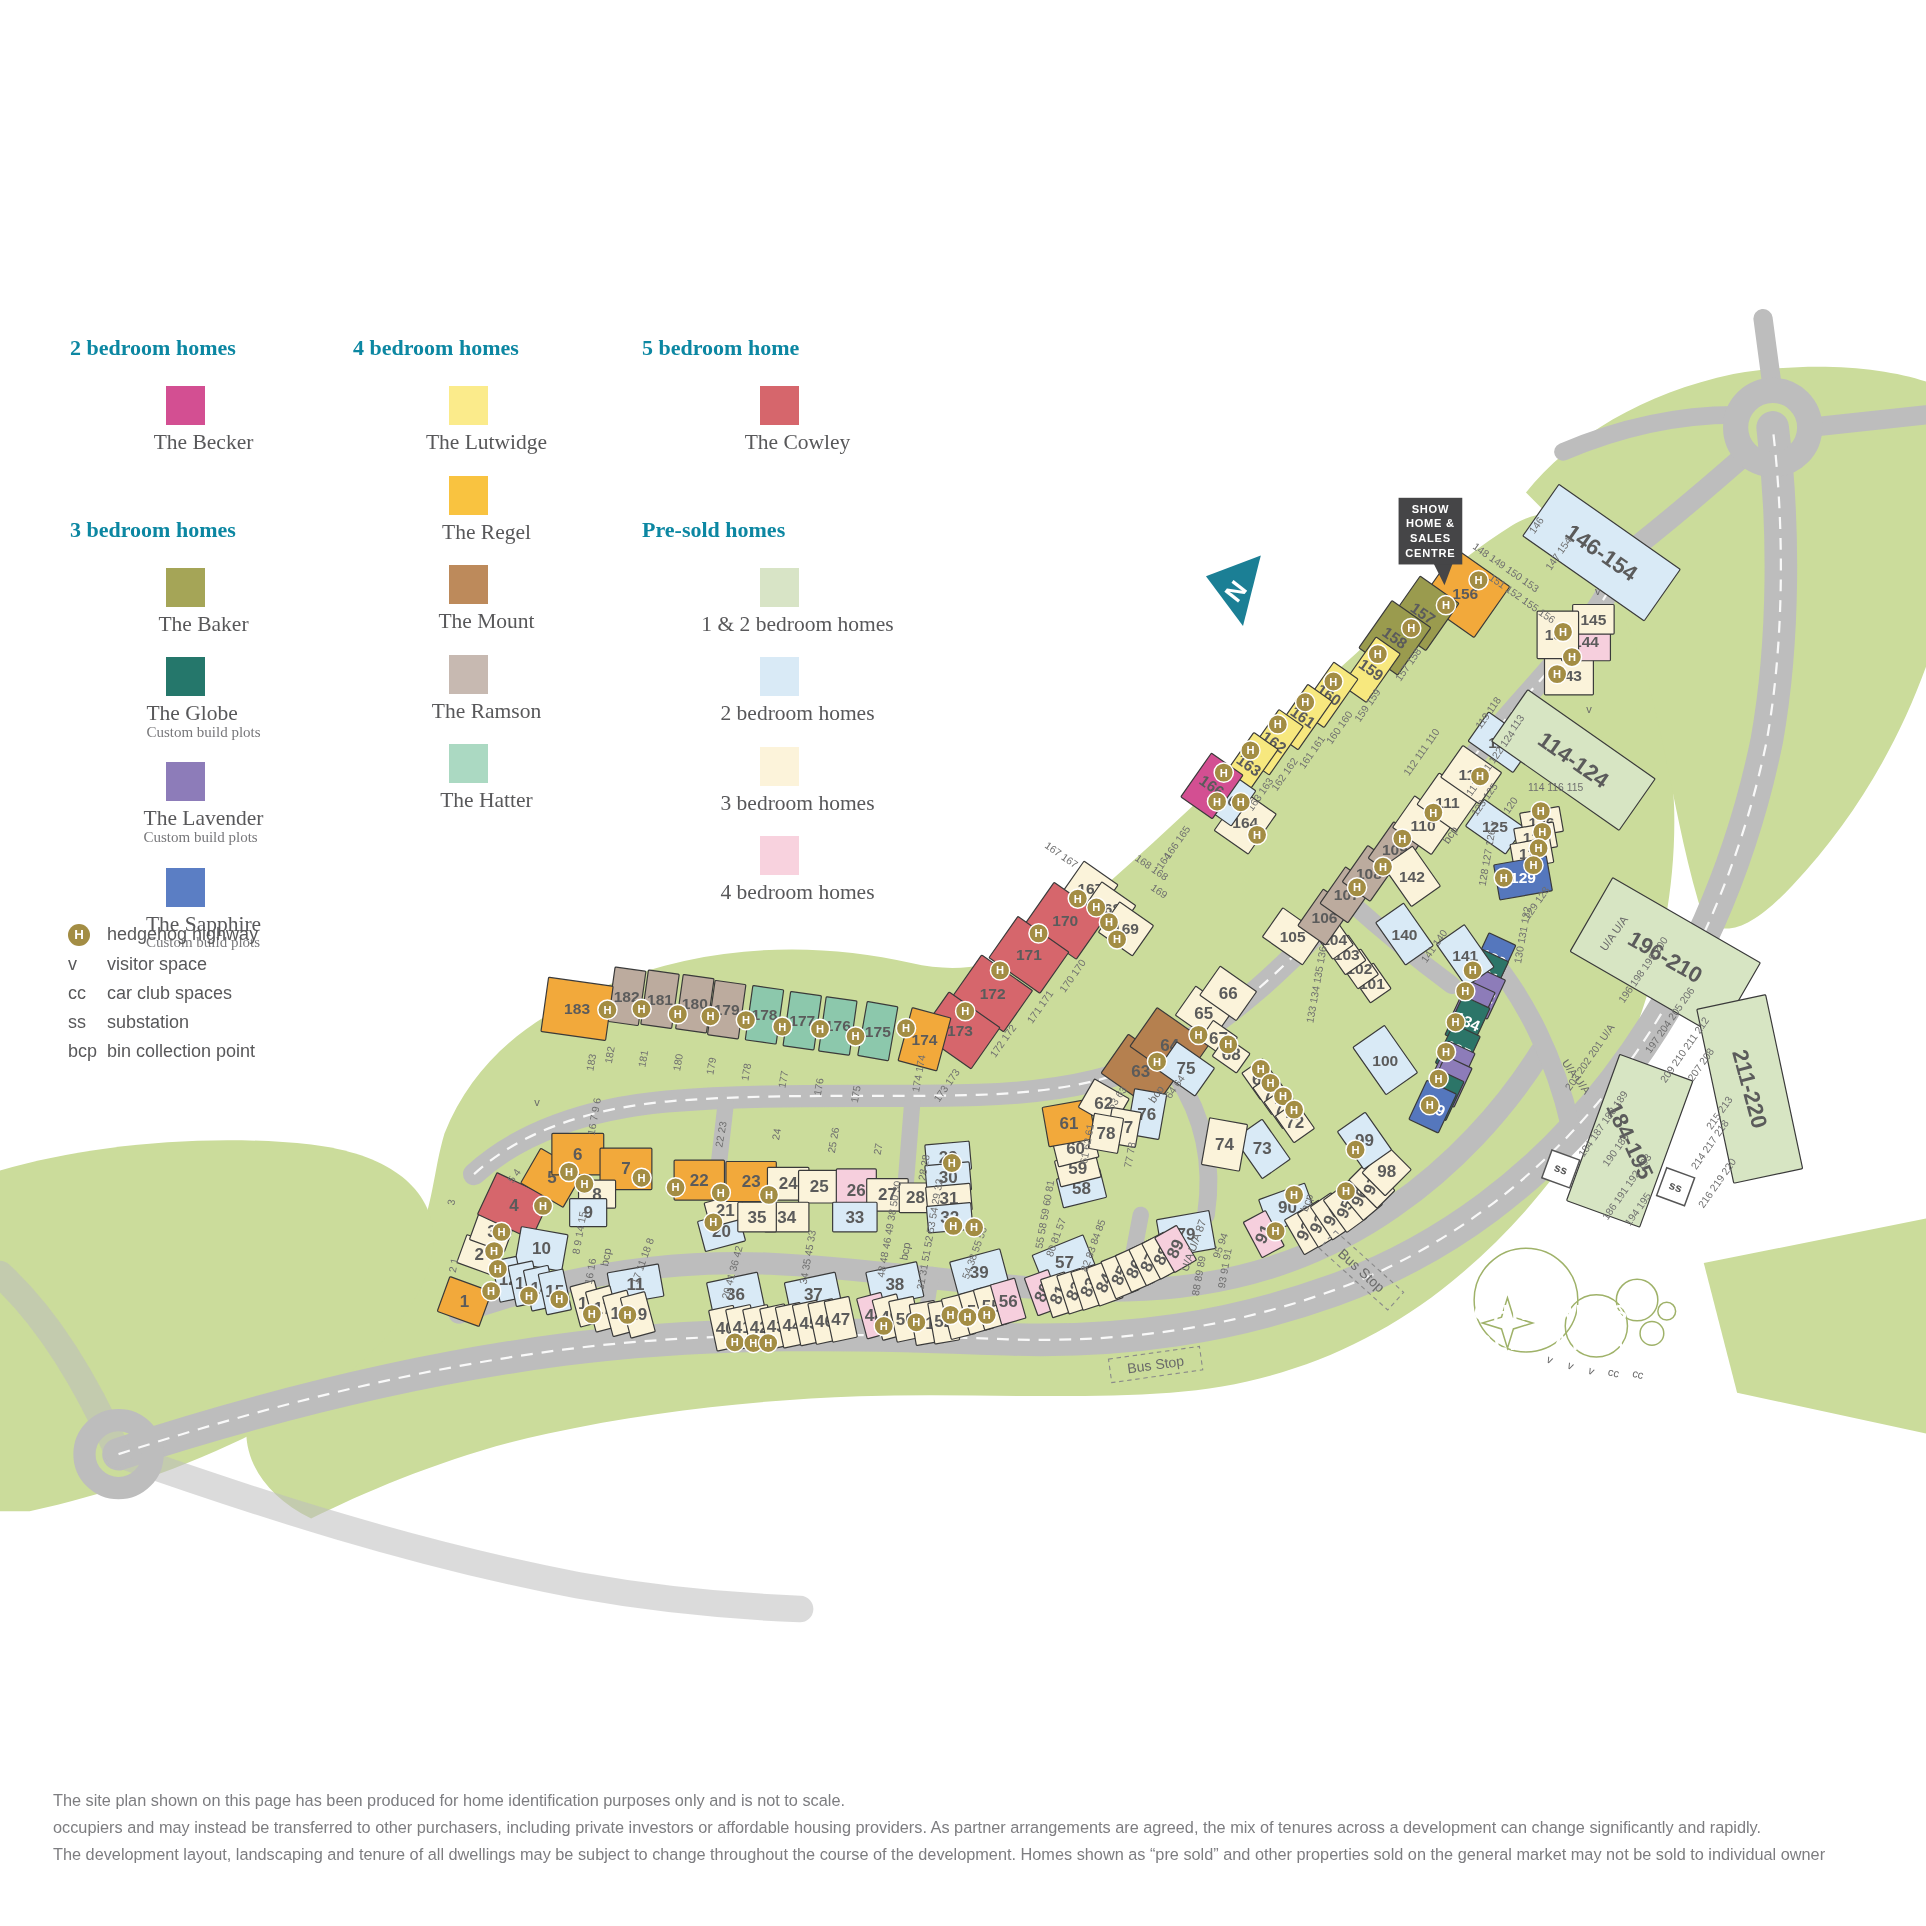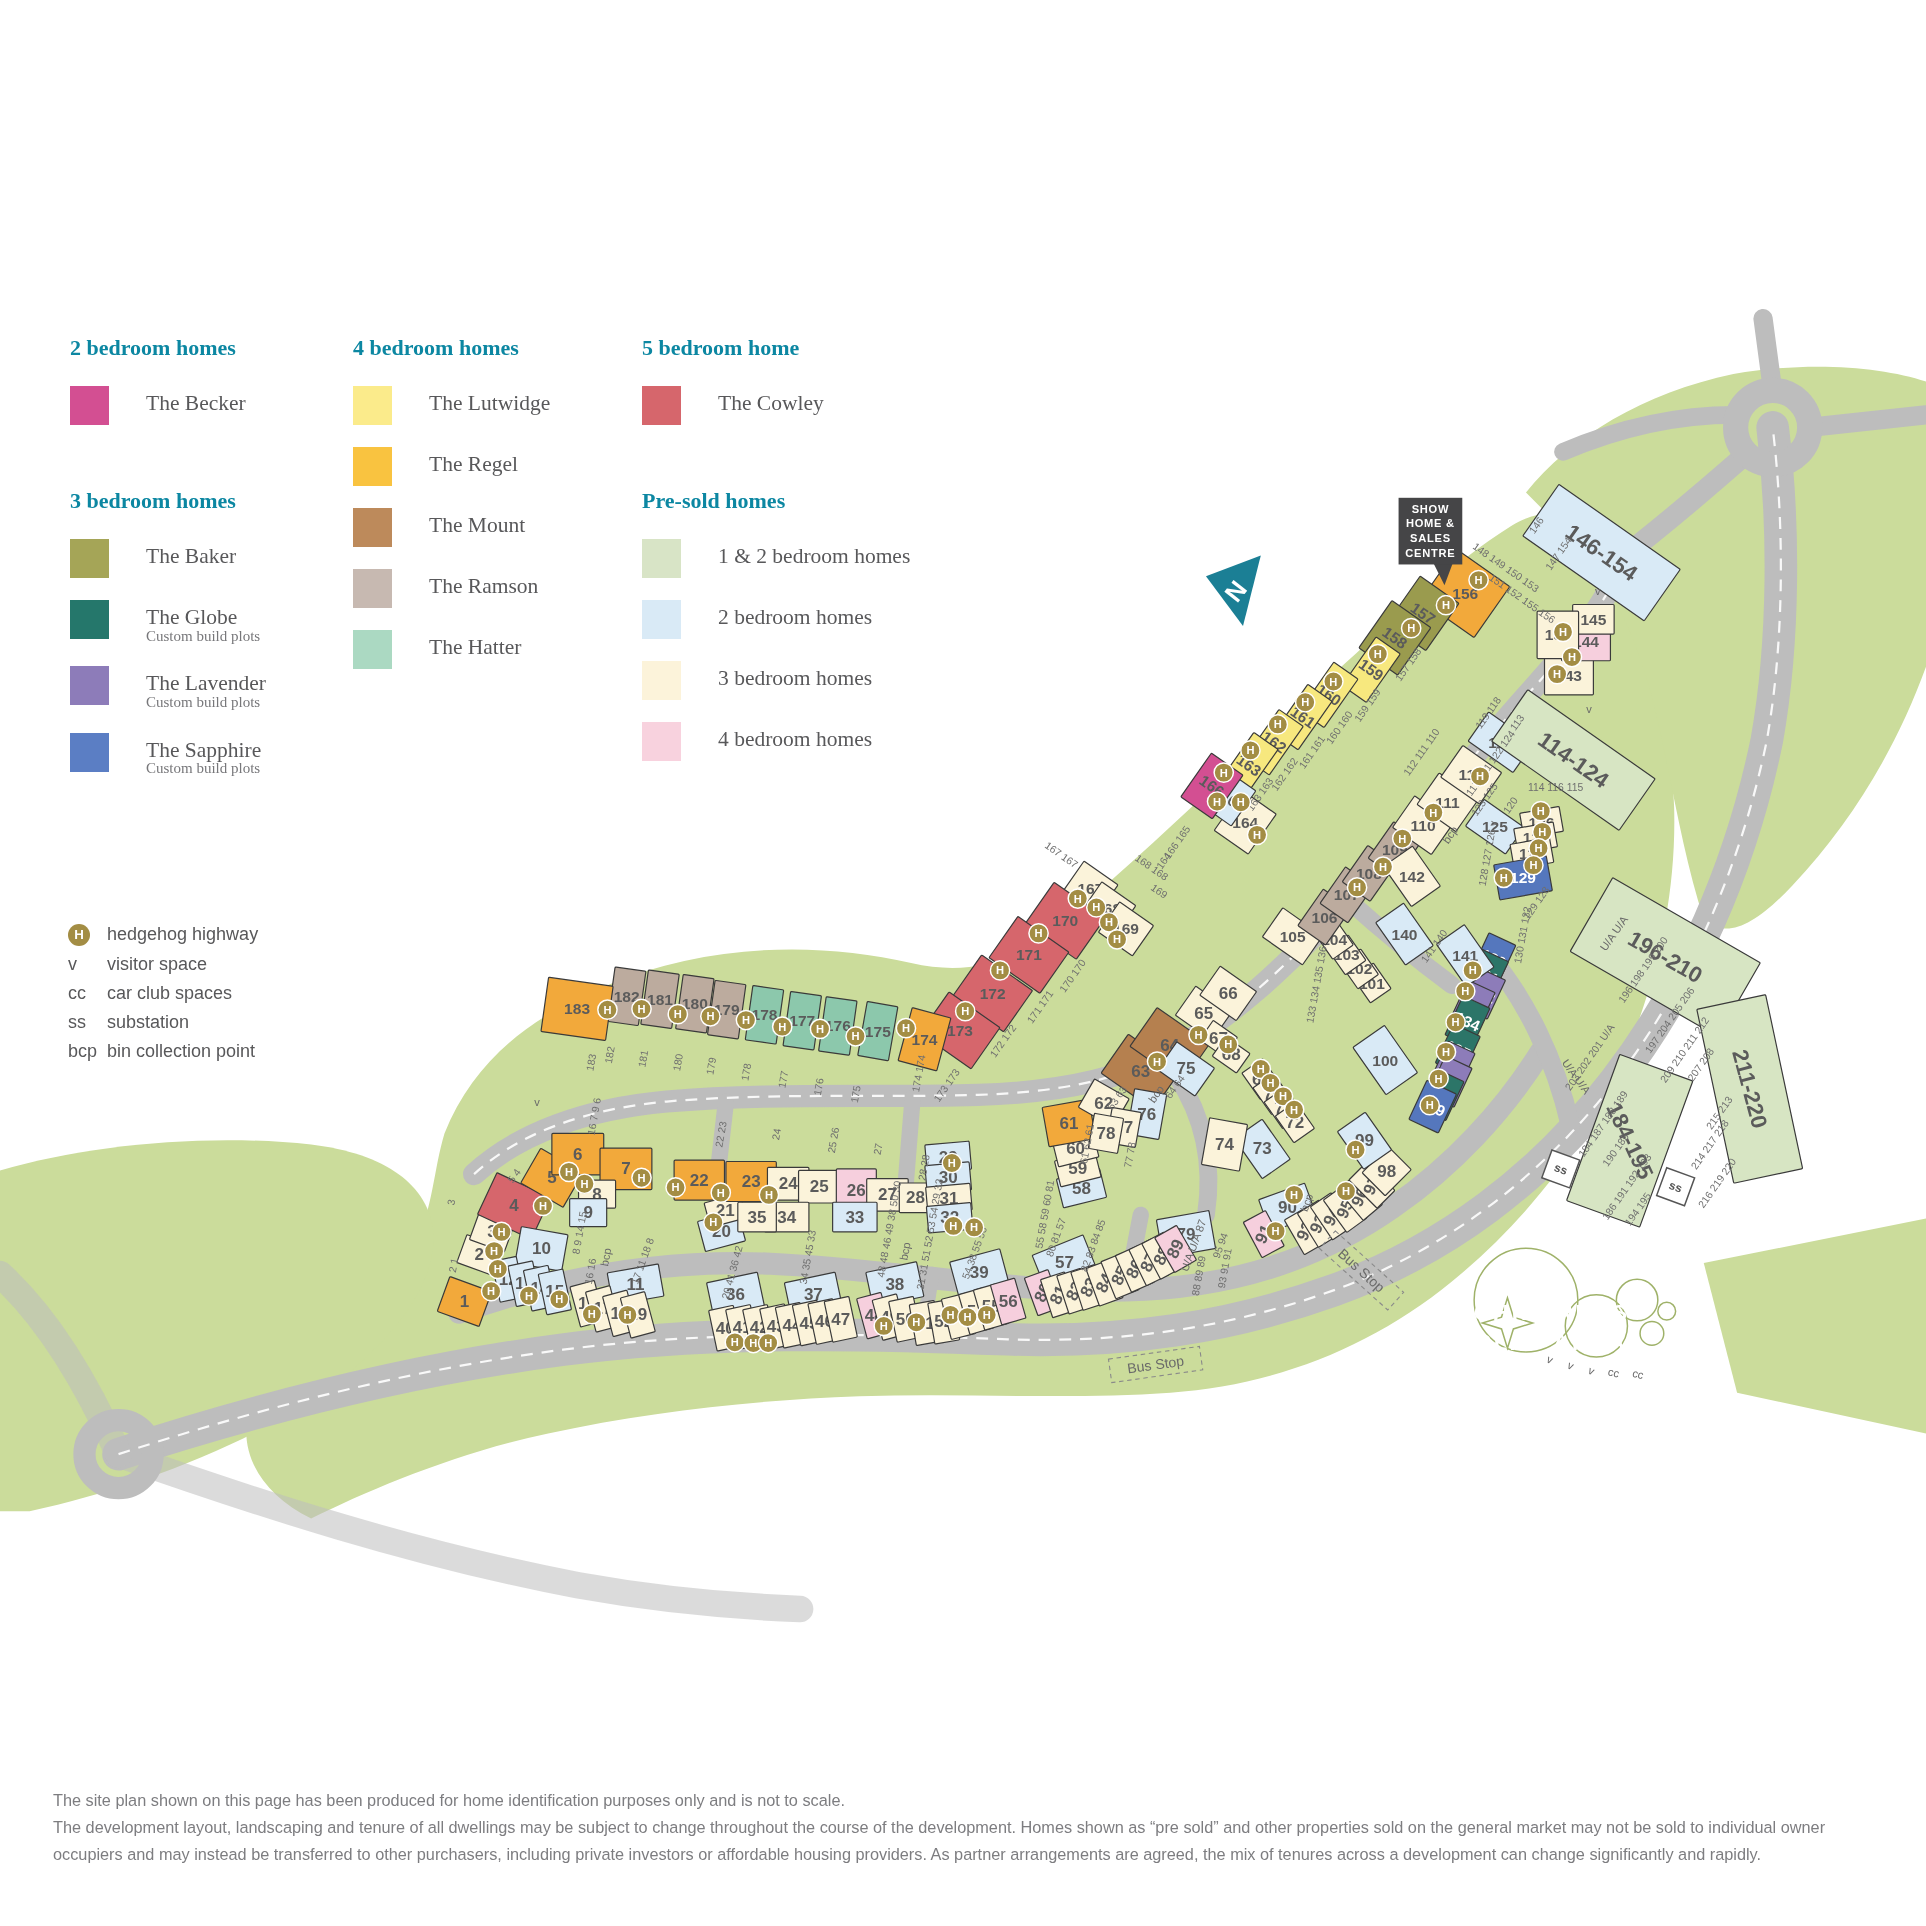--- a/index.html
+++ b/index.html
@@ -1,20 +1,20 @@
 <!DOCTYPE html>
 <html style="font-size:12px"><head>
 <meta charset="utf-8">
 <style>
   html,body{margin:0;padding:0;background:#fff;}
   body{width:1926px;height:1926px;position:relative;font-family:"Liberation Sans",sans-serif;overflow:hidden;}
   #map-wrap{position:absolute;inset:0;z-index:1;}
   .legend{position:absolute;z-index:5;font-family:Liberation Serif, serif;}
   .lg-title{color:#0c87a2;font-size:22px;font-weight:bold;margin:0 0 25px 0;}
-  .lg-item{display:flex;align-items:flex-start;margin-bottom:22px;}
+  .lg-item{display:flex;align-items:center;margin-bottom:22px;flex-direction:column;}
   .lg-sw{width:39px;height:39px;flex:0 0 39px;margin-right:37px;}
   .lg-txt{font-size:21.5px;color:#58585a;padding-top:6px;line-height:1.05;}
   .lg-sub{font-size:15px;color:#77777a;font-weight:normal;}
   .key{position:absolute;left:68px;top:923px;z-index:5;}
   .key-row{display:flex;align-items:center;margin-bottom:8.1px;}
   .key-sym{width:39px;font-size:18px;color:#58585a;flex:0 0 39px;}
   .key-lbl{font-size:18px;color:#58585a;}
   .hcircle{display:inline-flex;width:22px;height:22px;border-radius:50%;background:#a38d44;color:#fff;font-size:13.3px;font-weight:bold;align-items:center;justify-content:center;}
   .footer{position:absolute;left:53px;top:1787px;width:1822px;z-index:5;}
   .footer div{font-size:16.3px;color:#7d7d80;line-height:27px;}
@@ -1317,16 +1317,16 @@
       <div class="key-lbl">substation</div>
     </div>
     <div class="key-row">
       <div class="key-sym">bcp</div>
       <div class="key-lbl">bin collection point</div>
     </div>
   </div>
 
 <div class="footer">
   <div>The site plan shown on this page has been produced for home identification purposes only and is not to scale.</div>
+  <div>occupiers and may instead be transferred to other purchasers, including private investors or affordable housing providers. As partner arrangements are agreed, the mix of tenures across a development can change significantly and rapidly.</div>
   <div>The development layout, landscaping and tenure of all dwellings may be subject to change throughout the course of the development. Homes shown as “pre sold” and other properties sold on the general market may not be sold to individual owner</div>
-  <div>occupiers and may instead be transferred to other purchasers, including private investors or affordable housing providers. As partner arrangements are agreed, the mix of tenures across a development can change significantly and rapidly.</div>
 </div>
 
 
 </body></html>

